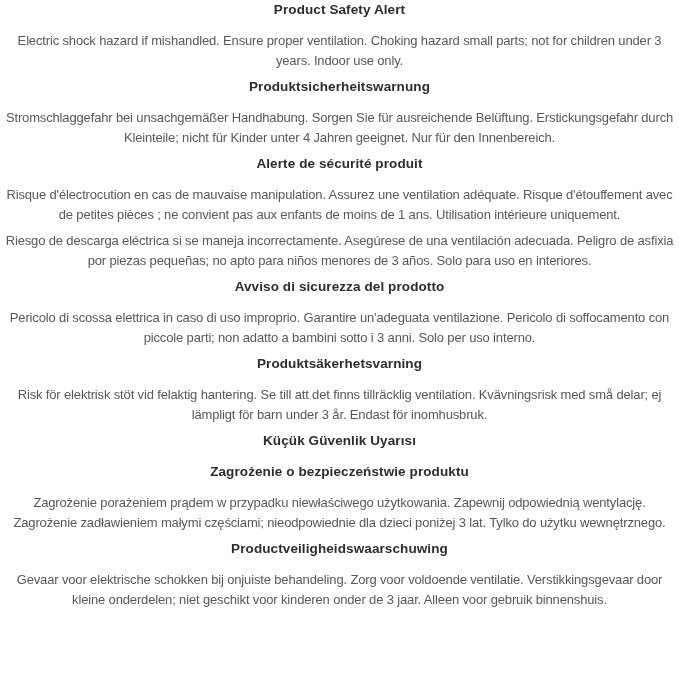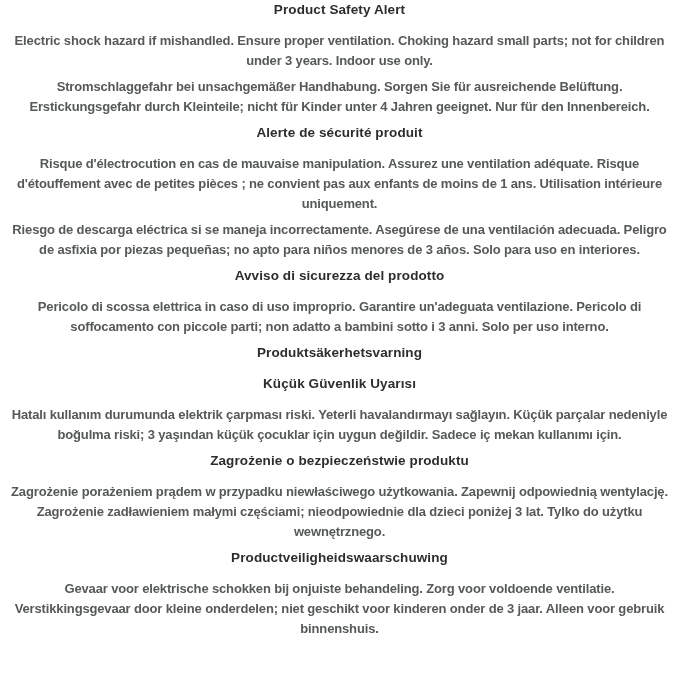--- a/index.html
+++ b/index.html
@@ -25,60 +25,61 @@
     font-size: 13.5px;
     line-height: 20px;
     font-weight: 700;
     color: #2b2d2e;
     letter-spacing: 0.1px;
   }
   .section-body {
     margin: 0 0 6px 0;
     font-size: 13px;
     line-height: 20px;
-    font-weight: 700;
+    font-weight: 400;
     color: #565959;
     letter-spacing: -0.15px;
   }
 </style>
 </head>
 <body>
 
 <main class="doc">
 
   <section class="section">
     <h3 class="section-heading">Product Safety Alert</h3>
     <p class="section-body">Electric shock hazard if mishandled. Ensure proper ventilation. Choking hazard small parts; not for children under 3 years. Indoor use only.</p>
   </section>
 
   <section class="section">
+    <h3 class="section-heading">Produktsicherheitswarnung</h3>
     <p class="section-body">Stromschlaggefahr bei unsachgemäßer Handhabung. Sorgen Sie für ausreichende Belüftung. Erstickungsgefahr durch Kleinteile; nicht für Kinder unter 4 Jahren geeignet. Nur für den Innenbereich.</p>
   </section>
 
   <section class="section">
     <h3 class="section-heading">Alerte de sécurité produit</h3>
     <p class="section-body">Risque d'électrocution en cas de mauvaise manipulation. Assurez une ventilation adéquate. Risque d'étouffement avec de petites pièces ; ne convient pas aux enfants de moins de 1 ans. Utilisation intérieure uniquement.</p>
   </section>
 
   <section class="section">
     <p class="section-body">Riesgo de descarga eléctrica si se maneja incorrectamente. Asegúrese de una ventilación adecuada. Peligro de asfixia por piezas pequeñas; no apto para niños menores de 3 años. Solo para uso en interiores.</p>
   </section>
 
   <section class="section">
     <h3 class="section-heading">Avviso di sicurezza del prodotto</h3>
     <p class="section-body">Pericolo di scossa elettrica in caso di uso improprio. Garantire un'adeguata ventilazione. Pericolo di soffocamento con piccole parti; non adatto a bambini sotto i 3 anni. Solo per uso interno.</p>
   </section>
 
   <section class="section">
     <h3 class="section-heading">Produktsäkerhetsvarning</h3>
+    <p class="section-body">Risk för elektrisk stöt vid felaktig hantering. Se till att det finns tillräcklig ventilation. Kvävningsrisk med små delar; ej lämpligt för barn under 3 år. Endast för inomhusbruk.</p>
   </section>
 
   <section class="section">
     <h3 class="section-heading">Küçük Güvenlik Uyarısı</h3>
-    <p class="section-body">Hatalı kullanım durumunda elektrik çarpması riski. Yeterli havalandırmayı sağlayın. Küçük parçalar nedeniyle boğulma riski; 3 yaşından küçük çocuklar için uygun değildir. Sadece iç mekan kullanımı için.</p>
   </section>
 
   <section class="section">
     <h3 class="section-heading">Zagrożenie o bezpieczeństwie produktu</h3>
     <p class="section-body">Zagrożenie porażeniem prądem w przypadku niewłaściwego użytkowania. Zapewnij odpowiednią wentylację. Zagrożenie zadławieniem małymi częściami; nieodpowiednie dla dzieci poniżej 3 lat. Tylko do użytku wewnętrznego.</p>
   </section>
 
   <section class="section">
     <h3 class="section-heading">Productveiligheidswaarschuwing</h3>
     <p class="section-body">Gevaar voor elektrische schokken bij onjuiste behandeling. Zorg voor voldoende ventilatie. Verstikkingsgevaar door kleine onderdelen; niet geschikt voor kinderen onder de 3 jaar. Alleen voor gebruik binnenshuis.</p>

